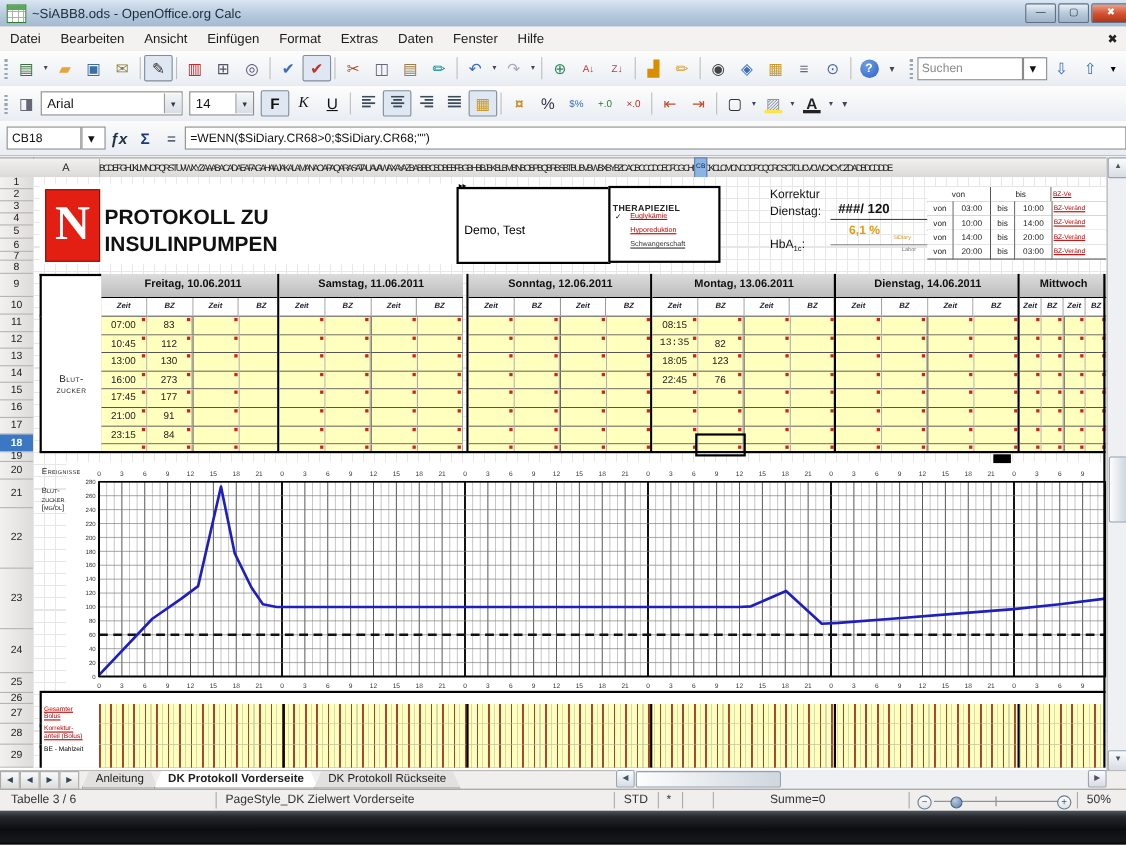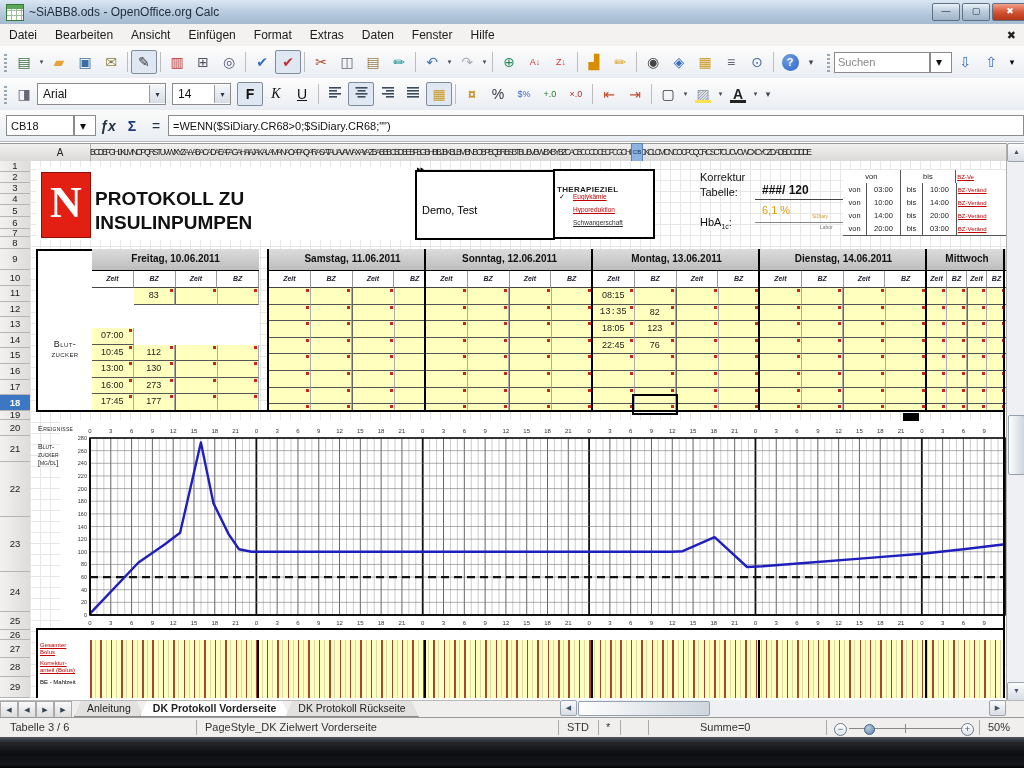--- a/index.html
+++ b/index.html
@@ -76,21 +76,21 @@
   .logo{left:41px;top:172px;width:48px;height:64px;background:#e31e12;border:1px solid #8c0f08;
     color:#fff;font-weight:bold;font-size:44px;text-align:center;line-height:60px;
     font-family:"Liberation Serif","DejaVu Serif",serif;}
   .doctitle{font-weight:bold;color:#111;white-space:nowrap;overflow:hidden;}
   .box{border:2px solid #000;background:#fff;}
   .tzTitle{font-size:8px;font-weight:bold;color:#222;letter-spacing:.3px;}
   .tzItem{font-size:6.5px;text-decoration:underline;}
   .red{color:#c00000;}
   .tinytxt{font-size:5px;color:#3a5aa0;line-height:5px;}
   .k-label{font-size:11px;color:#111;}
-  .orange{color:#e89a00;font-weight:normal;}
+  .orange{color:#e89a00;font-weight:bold;text-align:center;}
   .vbt{position:absolute;display:flex;}
   .vbc{border-right:1px solid #555;border-bottom:1px solid #555;font-size:7.5px;color:#222;
     display:flex;align-items:center;justify-content:center;overflow:hidden;background:#fff;}
   .bzv{color:#c00000;text-decoration:underline;font-size:6px;justify-content:flex-start;padding-left:1px;}
   
   .day{position:absolute;top:249px;height:162.2px;border-left:2px solid #000;overflow:hidden;background:#fff;}
   .dhead{height:21px;background:linear-gradient(#dcdcdc,#bdbdbd);border-bottom:1px solid #000;
     font-size:10px;font-weight:bold;color:#111;text-align:center;line-height:20px;white-space:nowrap;overflow:hidden;}
   .subrow,.drow{display:flex;}
   .subcell{height:16px;background:#fff;border-right:1px solid #999;border-bottom:1px solid #444;
@@ -441,21 +441,21 @@
       <div class="abs" style="left: 392px; top: 43px; width: 100px; height: 14px; font-size: 11px;">Demo, Test</div>
       <div class="abs box" style="left: 523px; top: 8px; width: 98px; height: 66px;"></div>
       <div class="abs tzTitle" style="left: 527px; top: 24px; width: 90px; height: 10px;">THERAPIEZIEL</div>
       <div class="abs" style="left: 529px; top: 32px; width: 8px; height: 9px; font-size: 7px;">✓</div>
       <div class="abs tzItem red" style="left: 543px; top: 32px; width: 74px; height: 9px;">Euglykämie</div>
       <div class="abs" style="left: 529px; top: 45px; width: 8px; height: 9px; font-size: 7px;"></div>
       <div class="abs tzItem red" style="left: 543px; top: 45px; width: 74px; height: 9px;">Hyporeduktion</div>
       <div class="abs" style="left: 529px; top: 58px; width: 8px; height: 9px; font-size: 7px;"></div>
       <div class="abs tzItem" style="left: 543px; top: 58px; width: 74px; height: 9px; color: rgb(51, 51, 51);">Schwangerschaft</div>
       <div class="abs k-label" style="left: 670px; top: 10px; width: 80px; height: 13px;">Korrektur</div>
-      <div class="abs k-label" style="left: 670px; top: 25px; width: 80px; height: 13px;">Tabelle:</div>
+      <div class="abs k-label" style="left: 670px; top: 25px; width: 80px; height: 13px;">Dienstag:</div>
       <div class="abs" style="left: 732px; top: 22px; width: 90px; height: 14px; font-size: 12px; font-weight: bold; color: rgb(17, 17, 17);">###/ 120</div>
       <div class="abs" style="left: 725px; top: 38px; width: 97px; height: 1px; background: rgb(68, 68, 68);"></div>
       <div class="abs orange" style="left: 732px; top: 43px; width: 48px; height: 13px; font-size: 11px;">6,1 %</div>
       <div class="abs tinytxt" style="left: 782px; top: 53px; width: 30px; height: 6px; color: rgb(216, 154, 48);">SiDiary</div>
       <div class="abs" style="left: 725px; top: 61px; width: 97px; height: 1px; background: rgb(136, 136, 136);"></div>
       <div class="abs k-label" style="left: 670px; top: 55px; width: 60px; height: 13px;"><span>HbA</span><sub style="font-size:7px">1c</sub><span>:</span></div>
       <div class="abs tinytxt" style="left: 790px; top: 64px; width: 30px; height: 6px; color: rgb(119, 119, 119);">Labor</div>
       <div class="abs vbt" style="left: 813px; top: 9px; width: 165px; height: 13px;">
         <span class="vbc " style="width: 58px; height: 13px;">von</span>
         <span class="vbc " style="width: 56px; height: 13px;">bis</span>
@@ -491,21 +491,21 @@
       </div>
       <div class="day" style="left: 60px; top: 88px; width: 167px;">
         <div class="dhead">Freitag,  10.06.2011</div>
         <div class="subrow">
           <span class="subcell" style="width: 41.75px;">Zeit</span>
           <span class="subcell" style="width: 41.75px;">BZ</span>
           <span class="subcell" style="width: 41.75px;">Zeit</span>
           <span class="subcell" style="width: 41.75px;">BZ</span>
         </div>
         <div class="drow">
-          <span class="dcell" style="width: 41.75px; margin-top: 40px;">07:00</span>
+          <span class="dcell" style="width: 41.75px;">07:00</span>
           <span class="dcell" style="width: 41.75px;">83</span>
           <span class="dcell" style="width: 41.75px; border-left: 1px solid rgb(102, 102, 102);"></span>
           <span class="dcell" style="width: 41.75px;"></span>
         </div>
         <div class="drow">
           <span class="dcell" style="width: 41.75px;">10:45</span>
           <span class="dcell" style="width: 41.75px;">112</span>
           <span class="dcell" style="width: 41.75px; border-left: 1px solid rgb(102, 102, 102);"></span>
           <span class="dcell" style="width: 41.75px;"></span>
         </div>
@@ -539,21 +539,21 @@
           <span class="dcell" style="width: 41.75px; border-left: 1px solid rgb(102, 102, 102);"></span>
           <span class="dcell" style="width: 41.75px;"></span>
         </div>
         <div class="drow">
           <span class="dcell" style="width: 41.75px;"></span>
           <span class="dcell" style="width: 41.75px;"></span>
           <span class="dcell" style="width: 41.75px; border-left: 1px solid rgb(102, 102, 102);"></span>
           <span class="dcell" style="width: 41.75px;"></span>
         </div>
       </div>
-      <div class="day" style="left: 237px; top: 88px; width: 167px;">
+      <div class="day" style="left: 222px; top: 88px; width: 167px;">
         <div class="dhead">Samstag,  11.06.2011</div>
         <div class="subrow">
           <span class="subcell" style="width: 41.75px;">Zeit</span>
           <span class="subcell" style="width: 41.75px;">BZ</span>
           <span class="subcell" style="width: 41.75px;">Zeit</span>
           <span class="subcell" style="width: 41.75px;">BZ</span>
         </div>
         <div class="drow">
           <span class="dcell" style="width: 41.75px;"></span>
           <span class="dcell" style="width: 41.75px;"></span>

